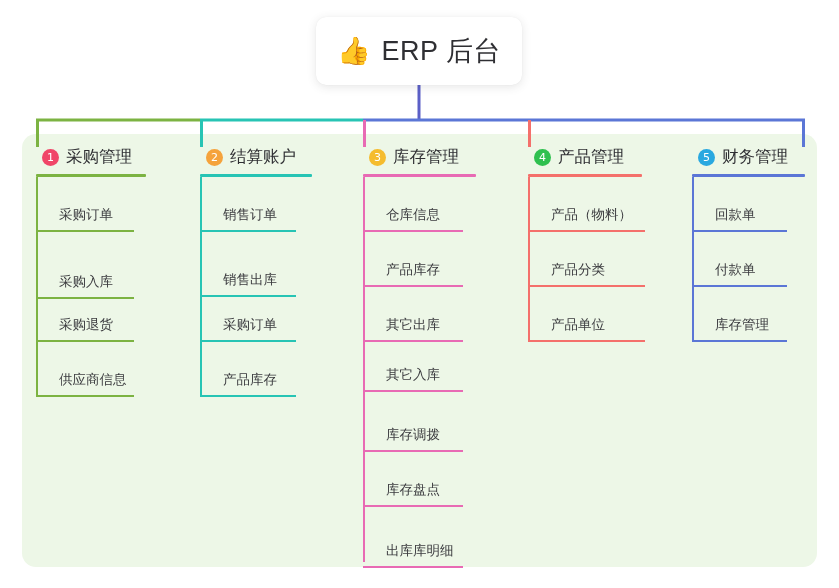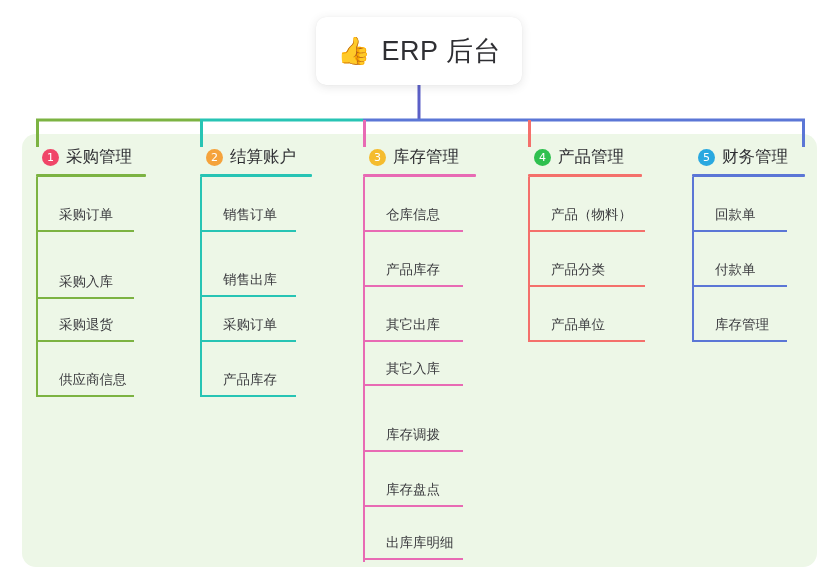--- a/index.html
+++ b/index.html
@@ -230,33 +230,33 @@
             <div class="leaf-rule" style="width: 100px; background: rgb(232, 106, 180);"></div>
           </div>
           <div class="leaf" style="top: 55px; width: 100px;">
             <span class="leaf-label">产品库存</span>
             <div class="leaf-rule" style="width: 100px; background: rgb(232, 106, 180);"></div>
           </div>
           <div class="leaf" style="top: 110px; width: 100px;">
             <span class="leaf-label">其它出库</span>
             <div class="leaf-rule" style="width: 100px; background: rgb(232, 106, 180);"></div>
           </div>
-          <div class="leaf" style="top: 154px; width: 100px;">
+          <div class="leaf" style="top: 160px; width: 100px;">
             <span class="leaf-label">其它入库</span>
             <div class="leaf-rule" style="width: 100px; background: rgb(232, 106, 180);"></div>
           </div>
           <div class="leaf" style="top: 220px; width: 100px;">
             <span class="leaf-label">库存调拨</span>
             <div class="leaf-rule" style="width: 100px; background: rgb(232, 106, 180);"></div>
           </div>
           <div class="leaf" style="top: 275px; width: 100px; padding-left: 32px;">
             <span class="leaf-label">库存盘点</span>
             <div class="leaf-rule" style="width: 100px; background: rgb(232, 106, 180);"></div>
           </div>
-          <div class="leaf" style="top: 328px; width: 100px;">
+          <div class="leaf" style="top: 336px; width: 100px;">
             <span class="leaf-label">出库库明细</span>
             <div class="leaf-rule" style="width: 100px; background: rgb(232, 106, 180);"></div>
           </div>
         </div>
       </div>
       <div class="column" style="left: 528px;">
         <div class="col-header">
           <span class="badge" style="background: rgb(47, 192, 79);">4</span>
           <span class="col-title">产品管理</span>
           <div class="header-rule" style="width: 114px; background: rgb(244, 112, 107);"></div>

